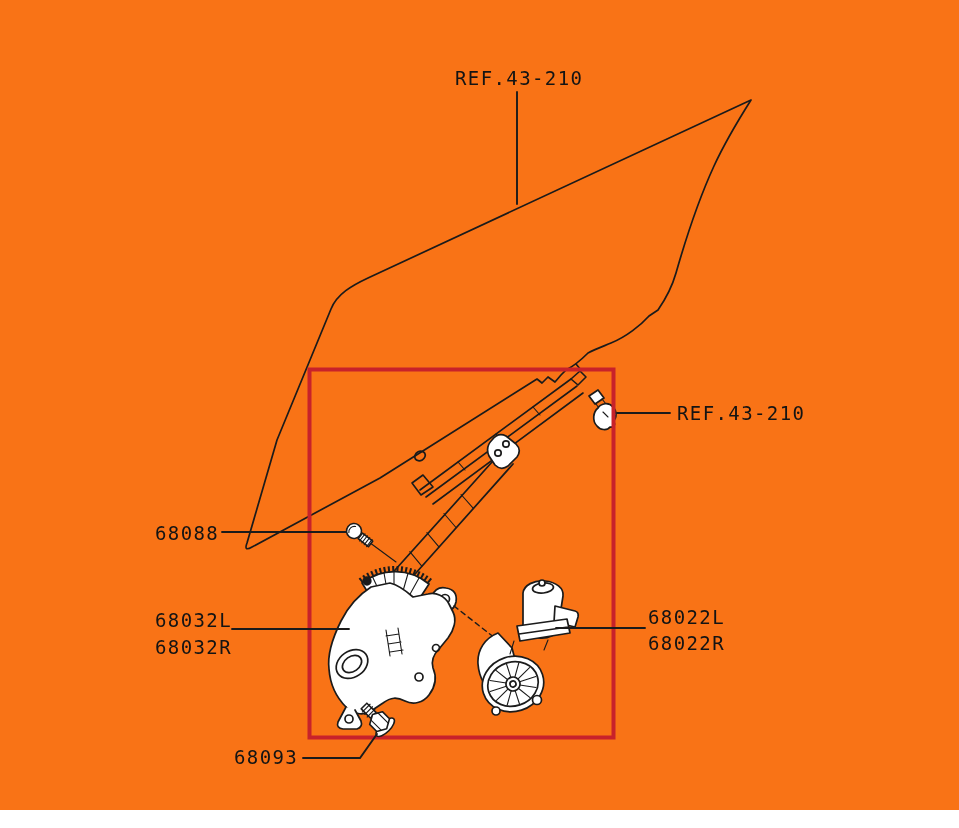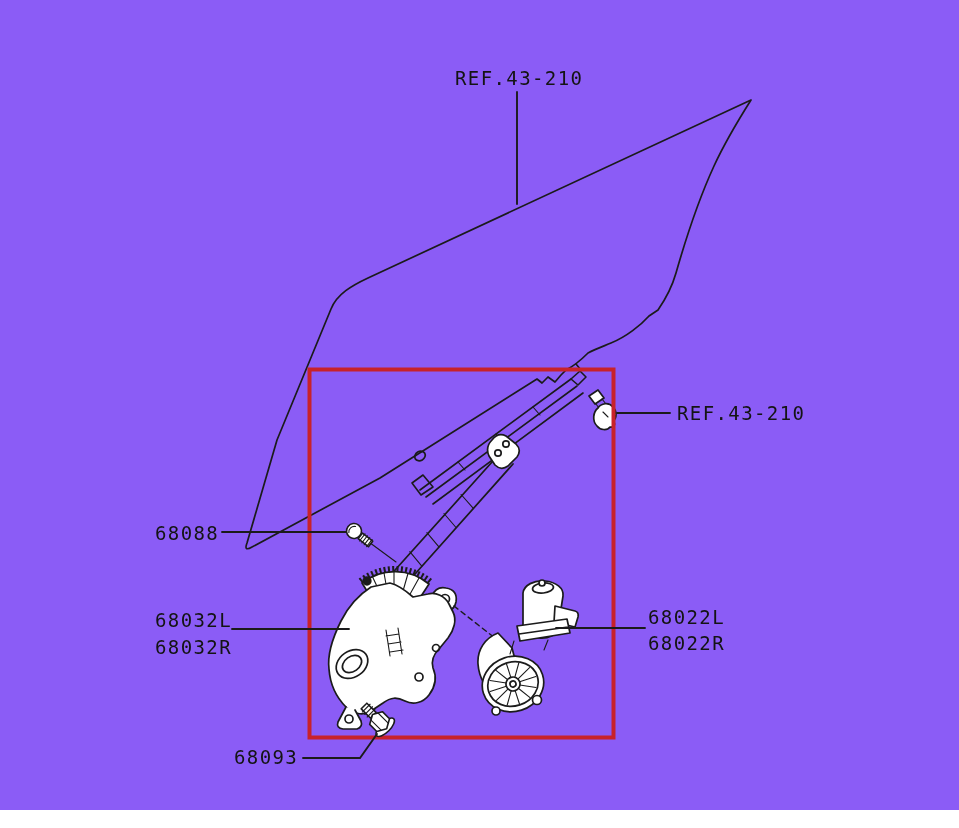--- a/index.html
+++ b/index.html
@@ -1,19 +1,19 @@
 <!DOCTYPE html>
 <html><head>
 <meta charset="utf-8">
 <style>
   html,body { margin:0; padding:0; background:#ffffff; }
   .stage {
     position:relative;
     width:959px; height:810px;
-    background:#8b5cf6;
+    background:#f97316;
     overflow:hidden;
     font-family:"DejaVu Sans Mono","Liberation Mono",monospace;
   }
   svg { position:absolute; left:0; top:0; display:block; }
   .callout {
     font-family:"DejaVu Sans Mono","Liberation Mono",monospace;
     font-size:19px;
     letter-spacing:1.4px;
     fill:#141414;
   }

